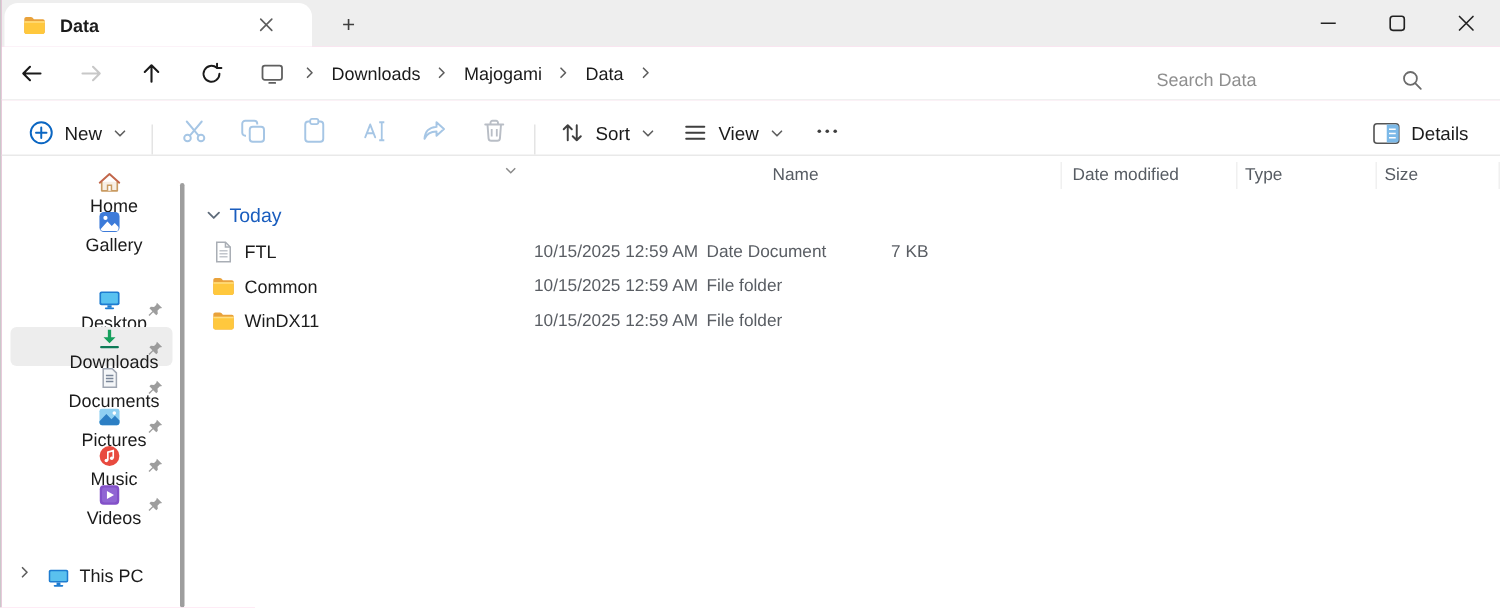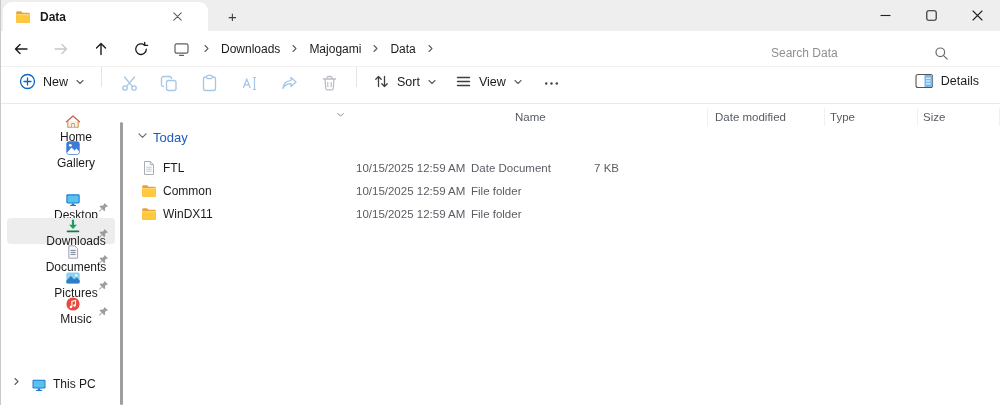--- a/index.html
+++ b/index.html
@@ -30,21 +30,21 @@
   .crumb-sep { display:flex; align-items:center; padding:0 1px; }
   .search { position:absolute; left:755px; top:0; width:218px; height:44px;
     display:flex; align-items:center; }
   .search input { border:none; outline:none; background:transparent; font-size:12px;
     color:#1b1b1b; padding-left:15px; width:178px;
     font-family:"Liberation Sans","DejaVu Sans",sans-serif; }
   .search input::placeholder { color:#8f8f8f; }
 
   
   .toolbar { position:absolute; top:67px; left:0; right:0; height:37px; background:#fff;
-    border-bottom:1px solid #e9e9e9; display:flex; align-items:flex-start; }
+    border-bottom:1px solid #e9e9e9; display:flex; align-items:flex-end; }
   .tbtn { display:flex; align-items:center; gap:7px; font-size:12.5px; color:#1b1b1b;
     background:none; border:none; padding:6px 9px; border-radius:4px;
     font-family:"Liberation Sans","DejaVu Sans",sans-serif; }
   .btn-new { margin-left:9px; }
   .tsep { width:1px; height:20px; background:#e4e4e4; margin:0 7px; }
   .tool-ico { width:40px; height:32px; display:flex; align-items:center; justify-content:center;
     background:none; border:none; }
   .details-btn { position:absolute; right:12px; }
 
   
@@ -63,21 +63,21 @@
   .expander { width:14px; display:flex; justify-content:center; }
   .thispc .ico16 { margin-left:8px; }
   .side-scrollbar { position:absolute; left:119px; top:18px; bottom:0; width:3px;
     background:#9e9e9e; border-radius:2px; }
 
   .filelist { position:absolute; left:133px; top:0; right:0; }
   .fl-header { display:flex; height:26px; align-items:center; position:relative;justify-content:flex-end; }
   .fl-col { font-size:11.5px; color:#575c63; height:18px; line-height:18px;
     border-right:1px solid #f0f0f0; white-space:nowrap; }
   .sort-caret { position:absolute; left:202px; top:0; }
-  .group-row { display:flex; height:26px; padding-left:3px; }
+  .group-row { display:flex; align-items:center; height:26px; padding-left:3px; }
   .group-label { font-size:13px; color:#1a5dbe; margin-left:5px; }
   .file-row { display:flex; align-items:center; height:23px; }
   .cell { white-space:nowrap; overflow:hidden; }
   .cell-name { display:flex; align-items:center; padding-left:7px; font-size:12px; color:#1c1c1c; }
   .cell-name .ico16 { margin-right:6px; }
   .cell-dim { font-size:11.5px; color:#595d63; }
   .cell-size { text-align:right; padding-right:22px; }
 </style>
 </head>
 <body>
@@ -376,20 +376,33 @@
         <div class="side-item">
           <span class="ico16">
             <svg width="16" height="16" viewBox="0 0 16 16">
               <circle cx="8" cy="8" r="6.6" fill="#E84A3F"></circle>
               <path d="M6.9 11V5.4l3.6-1v5" stroke="#fff" stroke-width="1.1" fill="none"></path>
               <circle cx="5.9" cy="11" r="1.2" fill="#fff"></circle>
               <circle cx="9.5" cy="9.5" r="1.2" fill="#fff"></circle>
             </svg>
           </span>
           <span class="side-label">Music</span>
+          <span class="pin"><svg width="11" height="11" viewBox="0 0 11 11">
+              <path d="M6.6.9l3.5 3.5-1.7.3-1.4 1.4.2 2.1-1 1-2.1-2.1-2.4 2.6-.7-.7L3.6 6.5l-2-2 1-1 2.1.2L6.1 2.3z" fill="#8D8D8D"></path>
+            </svg></span>
+        </div>
+        <div class="side-item">
+          <span class="ico16">
+            <svg width="16" height="16" viewBox="0 0 16 16">
+              <rect x="1.5" y="1.5" width="13" height="13" rx="2.6" fill="#8250C8"></rect>
+              <rect x="3" y="3" width="10" height="10" rx="1.6" fill="#9E79DD" opacity=".5"></rect>
+              <path d="M6.3 5.4 11 8l-4.7 2.6z" fill="#fff"></path>
+            </svg>
+          </span>
+          <span class="side-label">Videos</span>
           <span class="pin"><svg width="11" height="11" viewBox="0 0 11 11">
               <path d="M6.6.9l3.5 3.5-1.7.3-1.4 1.4.2 2.1-1 1-2.1-2.1-2.4 2.6-.7-.7L3.6 6.5l-2-2 1-1 2.1.2L6.1 2.3z" fill="#8D8D8D"></path>
             </svg></span>
         </div>
       </div>
     <div class="thispc">
       <span class="expander">
           <svg width="9" height="9" viewBox="0 0 9 9">
             <path d="M3 1.5 6 4.5 3 7.5" fill="none" stroke="#5f5f5f" stroke-width="1.1" stroke-linecap="round" stroke-linejoin="round"></path>
           </svg>

